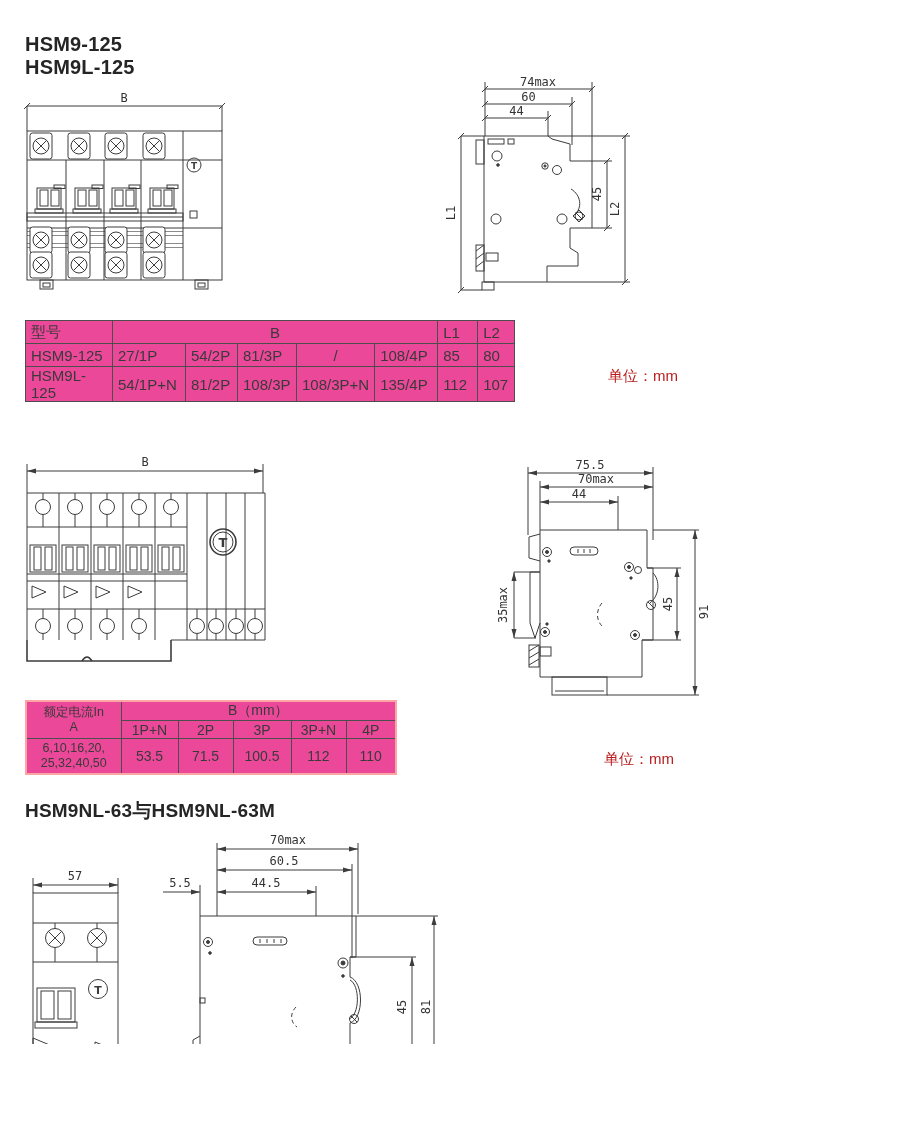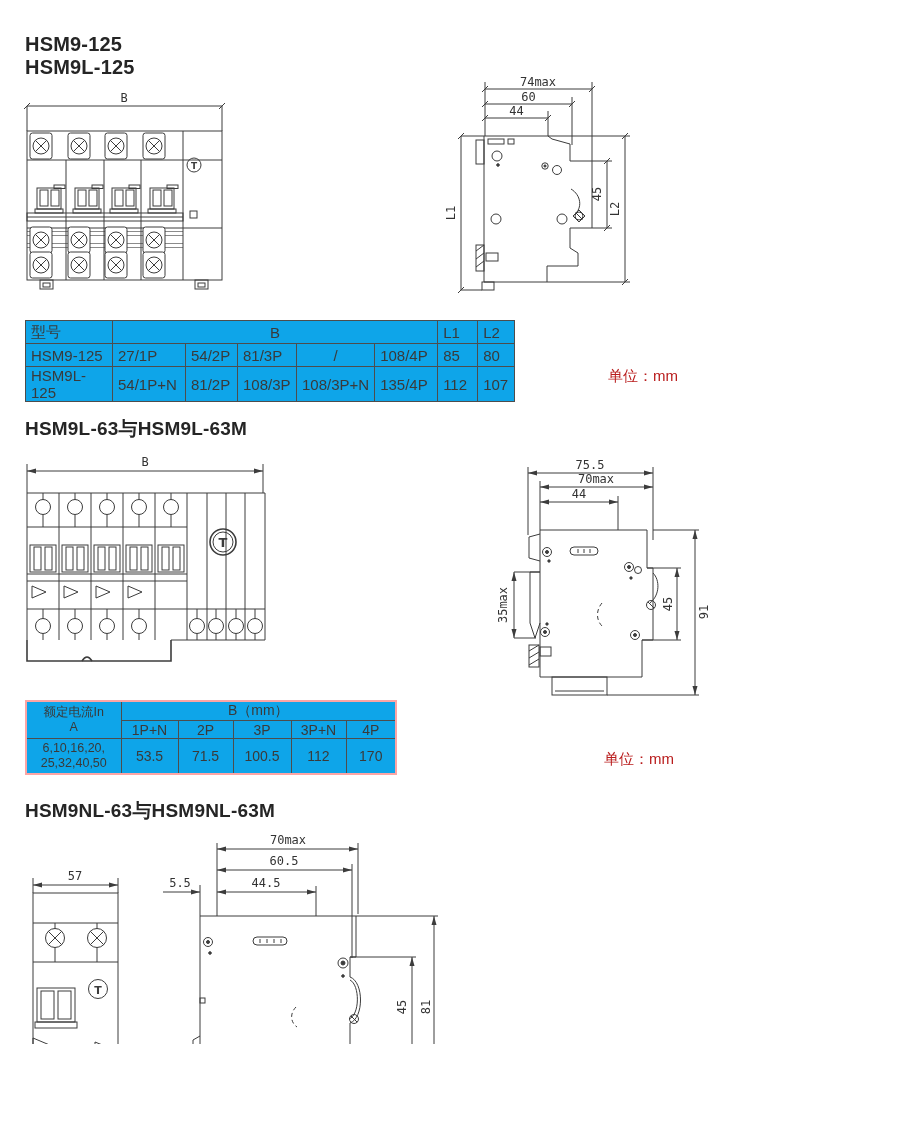--- a/index.html
+++ b/index.html
@@ -13,21 +13,21 @@
 
   .unit { position:absolute; font-size:15px; color:#b91c1c; }
 
   .drawing { position:absolute; }
   .drawing svg { position:absolute; left:0; top:0; }
 
   .dim { position:absolute; font-family:"DejaVu Sans Mono", monospace; font-size:12px;
          line-height:12px; color:#333; text-align:center; white-space:nowrap; }
   .dim.rot { transform:rotate(-90deg); transform-origin:center; }
 
-  table.dtable { position:absolute; border-collapse:collapse; table-layout:fixed; background:#0ea5e9;padding-left:8px; }
+  table.dtable { position:absolute; border-collapse:collapse; table-layout:fixed; background:#ec4899;padding-left:8px; }
   table.dtable td { border:1px solid #4d4d4d; overflow:hidden; }
   #t1 { left:25px; top:320px; }
   #t1 td { height:22px; font-size:15px; padding:0 5px; color:#3a3a3a; }
   #t1 td.c { text-align:center; padding:0; }
   #t2 { left:25px; top:700px; border:2px solid #fca5a5; }
   #t2 td { font-size:14px; text-align:center; color:#3a3a3a; padding:0 2px; }
   #t2 .small { font-size:12.5px; line-height:15px; }
   .two-line span { display:block; }
 </style>
 </head>
@@ -243,21 +243,20 @@
       <td>108/3P</td>
       <td>108/3P+N</td>
       <td>135/4P</td>
       <td>112</td>
       <td>107</td>
     </tr>
   </tbody>
     </table>
   <span class="unit" style="left:608px;top:367px;">单位：mm</span>
 
-  <div class="title" id="title2">HSM9L-63与HSM9L-63M</div>
 
   <div class="drawing" id="d3" style="left:20px;top:450px;width:250px;height:230px;">
     <svg width="250" height="230" viewBox="0 0 250 230" stroke="#3c3c3c" fill="none" stroke-width="1">
       <defs>
         <g id="term3">
             <circle r="7.5"></circle>
           </g>
         <g id="hdl3">
             <rect x="-13" y="0" width="26" height="27"></rect>
             <rect x="-9" y="2" width="7" height="23"></rect>
@@ -471,21 +470,21 @@
     </tr>
     <tr style="height:35px">
       <td class="two-line small">
         <span>6,10,16,20,</span>
         <span>25,32,40,50</span>
       </td>
       <td>53.5</td>
       <td>71.5</td>
       <td>100.5</td>
       <td>112</td>
-      <td>170</td>
+      <td>110</td>
     </tr>
   </tbody>
     </table>
   <span class="unit" style="left:604px;top:750px;">单位：mm</span>
 
   <div class="title" id="title3">HSM9NL-63与HSM9NL-63M</div>
 
   <div class="drawing" id="d5" style="left:25px;top:845px;width:95px;height:275px;">
     <svg width="95" height="275" viewBox="0 0 95 275" stroke="#3c3c3c" fill="none" stroke-width="1">
       <defs>

